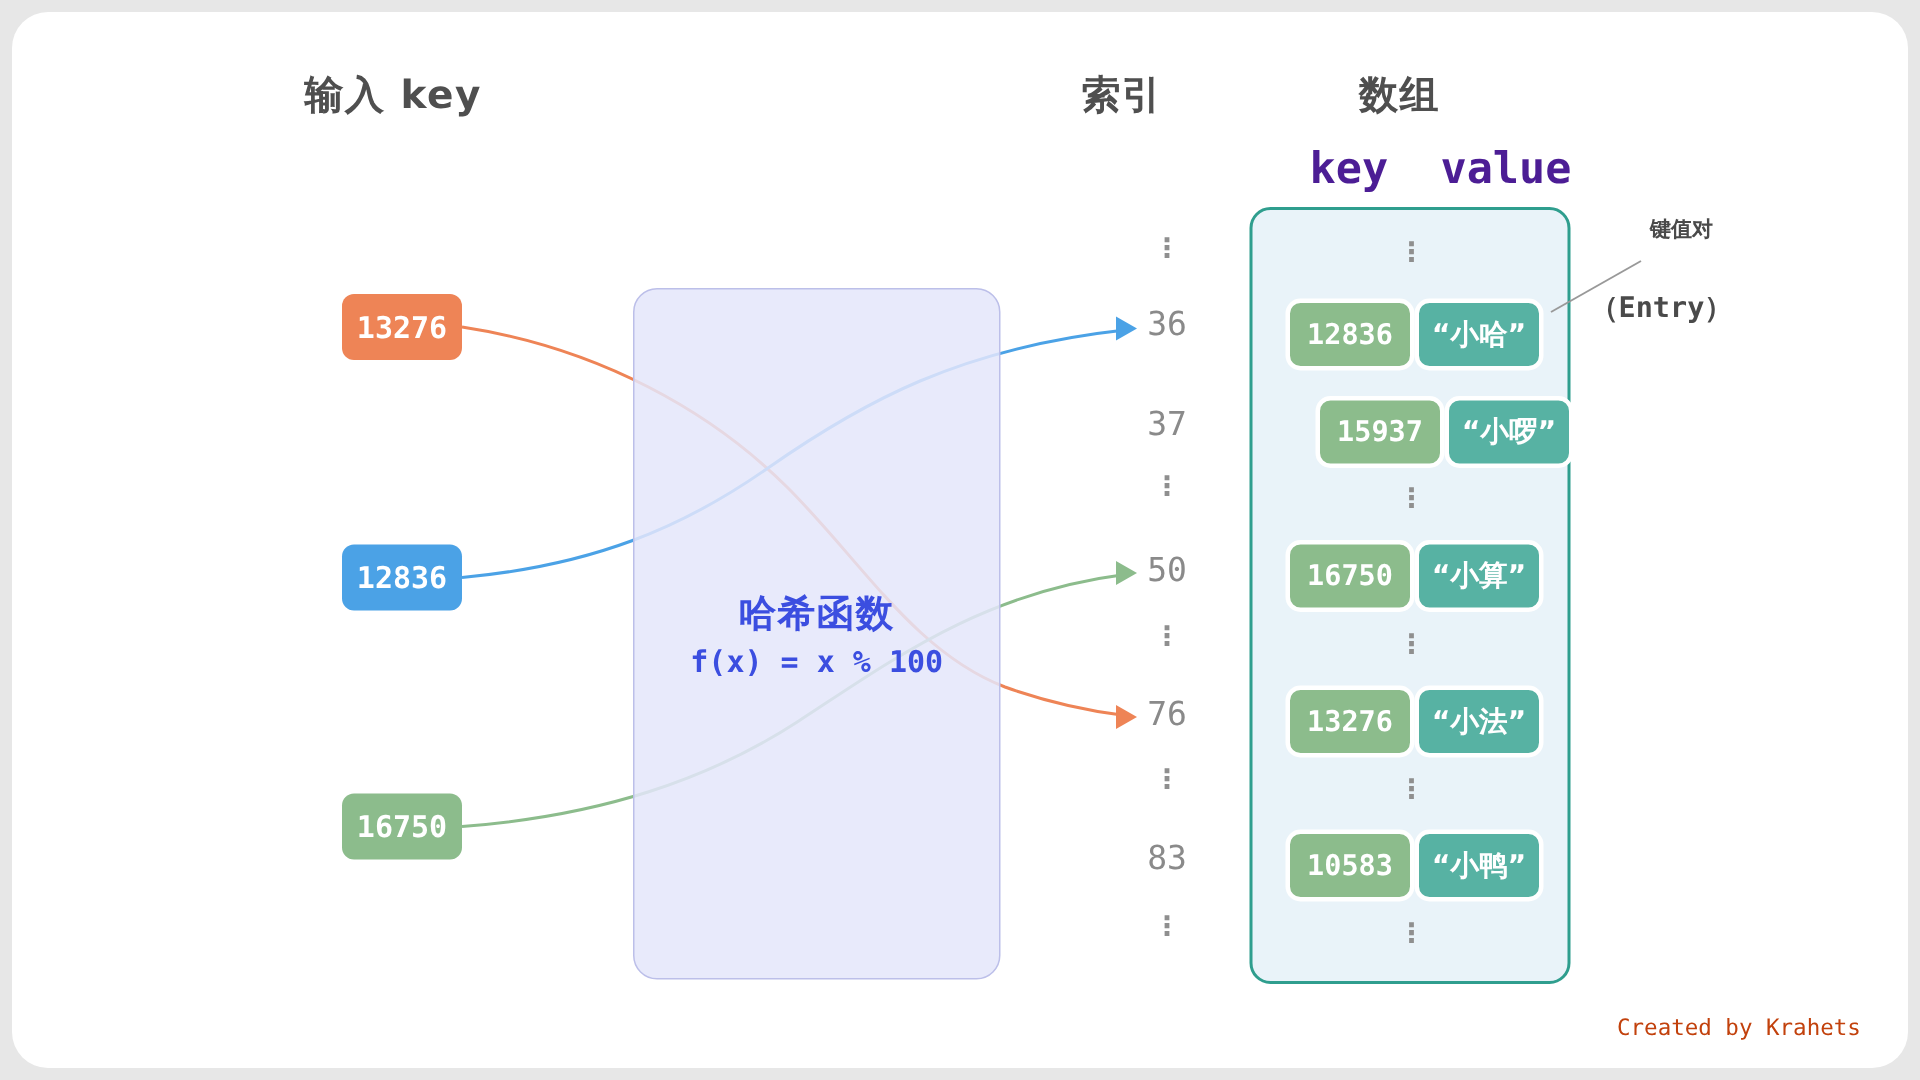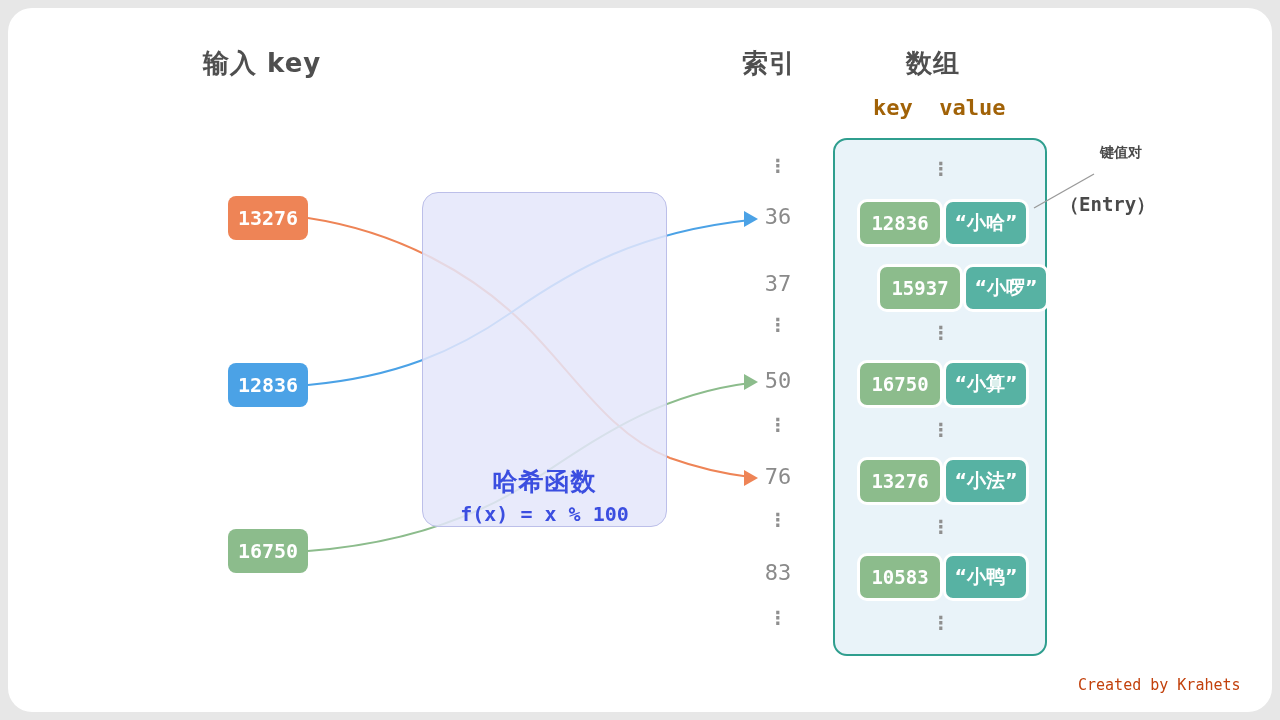--- a/index.html
+++ b/index.html
@@ -14,38 +14,38 @@
     position:absolute; left:8px; top:8px; width:1264px; height:704px;
     background:#ffffff; border-radius:24px; z-index:1;
   }
   .abs { position:absolute; }
   .z4 { z-index:4; }
 
   
   .h-title { font-size:26px; font-weight:bold; color:#4f4f4f; letter-spacing:1px; }
   .kv-header {
     font-family:"DejaVu Sans Mono", monospace; font-weight:bold;
-    font-size:22px; color:#a16207; white-space:pre;text-align:center;
+    font-size:29px; color:#4c1d95; white-space:pre;text-align:center;
   }
 
   
   .key-chip {
     width:80px; height:44px; border-radius:8px; color:#fff;
     font-family:"DejaVu Sans Mono", monospace; font-weight:bold; font-size:20px;
     display:flex; align-items:center; justify-content:center;
   }
   .chip-orange { background:#ee8456; }
   .chip-blue   { background:#4ba2e6; }
   .chip-green  { background:#8cbc8c; }
 
   
   .hash-box {
-    position:absolute; left:422px; top:192px; width:245px; height:335px;
+    position:absolute; left:422px; top:192px; width:245px; height:461px;
     background:rgba(228,230,250,0.85); border:1.5px solid #bcbfe9; border-radius:16px;
-    z-index:3; display:flex; flex-direction:column; align-items:center; justify-content:flex-end;
+    z-index:3; display:flex; flex-direction:column; align-items:center; justify-content:center;
     gap:4px;
   }
   .hash-title { font-size:25px; font-weight:bold; color:#3b4ee0; letter-spacing:1px; }
   .hash-formula {
     font-family:"DejaVu Sans Mono", monospace; font-weight:bold;
     font-size:20px; color:#3b4ee0;
   }
 
   
   .idx {
@@ -92,21 +92,21 @@
 <svg class="layer curves" width="1280" height="720">
   <path d="M 308 218 C 400 232, 475 275, 525 325 C 575 375, 610 435, 670 458 C 698 468, 726 474, 750 477" fill="none" stroke="#ee8456" stroke-width="2"></path>
   <path d="M 308 385 C 395 377, 455 352, 512 312 C 575 268, 640 232, 750 220" fill="none" stroke="#4ba2e6" stroke-width="2"></path>
   <path d="M 308 551 C 400 544, 472 520, 532 481 C 595 440, 655 395, 750 383" fill="none" stroke="#8cbc8c" stroke-width="2"></path>
   <polygon points="758,219 744,211 744,227" fill="#4ba2e6"></polygon>
   <polygon points="758,382 744,374 744,390" fill="#8cbc8c"></polygon>
   <polygon points="758,478 744,470 744,486" fill="#ee8456"></polygon>
 </svg>
 
 <div class="abs z4 h-title" style="left:203px; top:46px;">输入 key</div>
-<div class="abs z4 h-title" style="left:742px; top:46px;text-align:center;">索引</div>
+<div class="abs z4 h-title" style="left:721px; top:46px;text-align:center;">索引</div>
 <div class="abs z4 h-title" style="left:906px; top:46px;">数组</div>
 <div class="abs z4 kv-header" style="left:873px; top:95px;">key  value</div>
 
 <div class="abs z4 key-chip chip-orange" style="left:228px; top:196px;">13276</div>
 <div class="abs z4 key-chip chip-blue" style="left:228px; top:363px;">12836</div>
 <div class="abs z4 key-chip chip-green" style="left:228px; top:529px;">16750</div>
 
 <div class="hash-box">
   <div class="hash-title">哈希函数</div>
   <div class="hash-formula">f(x) = x % 100</div>

